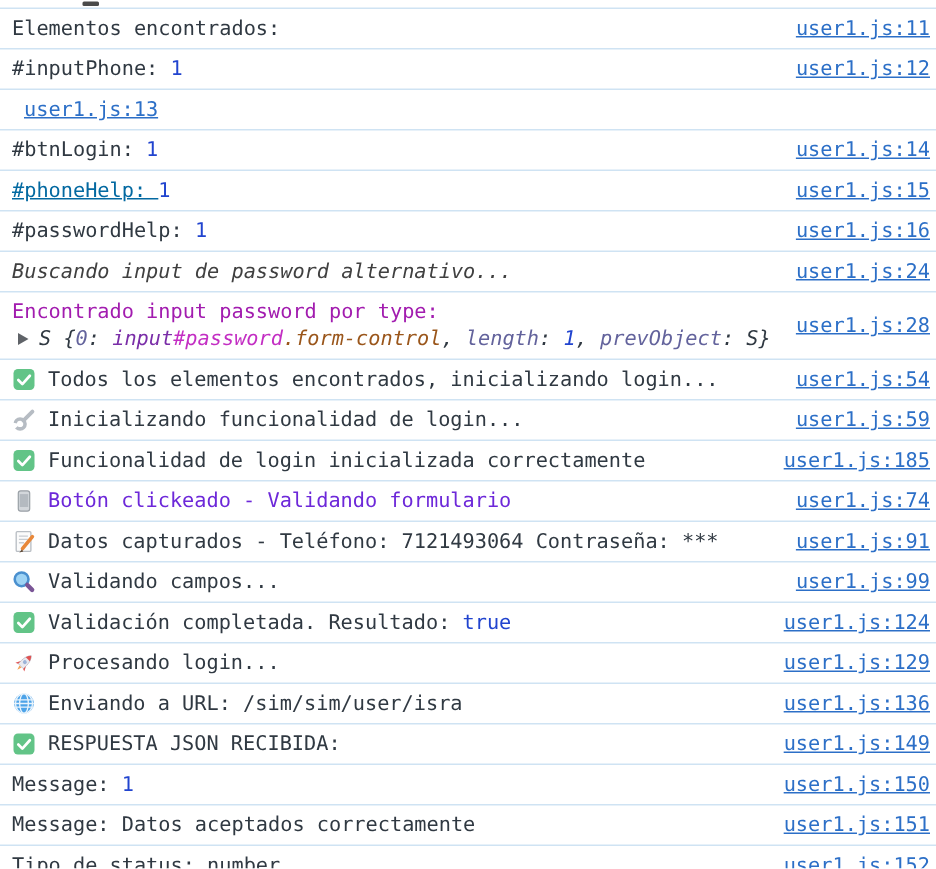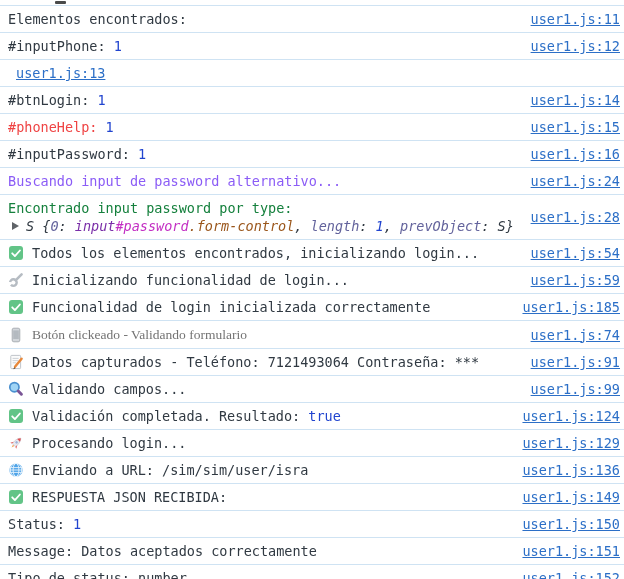--- a/index.html
+++ b/index.html
@@ -68,45 +68,45 @@
 
     <div class="msgwrap">
       <div class="msgline"><span style="color: rgb(48, 57, 66);">#btnLogin: </span><span style="color: rgb(33, 68, 207);">1</span></div>
 
     </div>
     <a class="link">user1.js:14</a>
   </div>
       <div class="row">
 
     <div class="msgwrap">
-      <div class="msgline"><span style="color: #ef4444;">#phoneHelp: </span><span style="color: rgb(33, 68, 207);">1</span></div>
+      <div class="msgline"><span style="color: #0369a1; text-decoration: underline;">#phoneHelp: </span><span style="color: rgb(33, 68, 207);">1</span></div>
 
     </div>
     <a class="link">user1.js:15</a>
   </div>
       <div class="row">
 
     <div class="msgwrap">
-      <div class="msgline"><span style="color: rgb(48, 57, 66);">#inputPassword: </span><span style="color: rgb(33, 68, 207);">1</span></div>
+      <div class="msgline"><span style="color: rgb(48, 57, 66);">#passwordHelp: </span><span style="color: rgb(33, 68, 207);">1</span></div>
 
     </div>
     <a class="link">user1.js:16</a>
   </div>
       <div class="row">
 
     <div class="msgwrap">
-      <div class="msgline"><span style="color: #8b5cf6;">Buscando input de password alternativo...</span></div>
+      <div class="msgline"><span style="color: #404040; font-style: italic;">Buscando input de password alternativo...</span></div>
 
     </div>
     <a class="link">user1.js:24</a>
   </div>
       <div class="row">
 
     <div class="msgwrap">
-      <div class="msgline"><span style="color: #15803d;">Encontrado input password por type:</span></div>
+      <div class="msgline"><span style="color: #a21caf;">Encontrado input password por type:</span></div>
       <div class="preview">
         <span class="tri"></span>
         <span class="preview-text"><span style="color: rgb(48, 57, 66);">S </span><span style="color: rgb(48, 57, 66);">{</span><span style="color: rgb(99, 99, 156);">0</span><span style="color: rgb(48, 57, 66);">: </span><span style="color: rgb(122, 46, 168);">input</span><span style="color: rgb(195, 46, 195);">#password</span><span style="color: rgb(154, 86, 27);">.form-control</span><span style="color: rgb(48, 57, 66);">, </span><span style="color: rgb(99, 99, 156);">length</span><span style="color: rgb(48, 57, 66);">: </span><span style="color: rgb(33, 68, 207);">1</span><span style="color: rgb(48, 57, 66);">, </span><span style="color: rgb(99, 99, 156);">prevObject</span><span style="color: rgb(48, 57, 66);">: </span><span style="color: rgb(48, 57, 66);">S</span><span style="color: rgb(48, 57, 66);">}</span></span>
       </div>
     </div>
     <a class="link">user1.js:28</a>
   </div>
       <div class="row">
     <span class="icon">
           <svg width="16" height="16" viewBox="0 0 16 16">
@@ -148,21 +148,21 @@
     <a class="link">user1.js:185</a>
   </div>
       <div class="row">
     <span class="icon">
           <svg width="16" height="16" viewBox="0 0 16 16">
             <rect x="4.2" y="1.2" width="7.6" height="13.6" rx="1.6" fill="#d3d7db" stroke="#9aa0a6" stroke-width="0.8"></rect>
             <rect x="5.2" y="3.4" width="5.6" height="8.6" fill="#b4bac0"></rect>
           </svg>
         </span>
     <div class="msgwrap">
-      <div class="msgline"><span style="color: #737373; font-family: Liberation Serif, serif;">Botón clickeado - Validando formulario</span></div>
+      <div class="msgline"><span style="color: #6d28d9;">Botón clickeado - Validando formulario</span></div>
 
     </div>
     <a class="link">user1.js:74</a>
   </div>
       <div class="row">
     <span class="icon">
           <svg width="16" height="16" viewBox="0 0 16 16">
             <rect x="2.8" y="1.4" width="9.8" height="13.2" rx="0.8" fill="#fbfbfb" stroke="#b9bec4" stroke-width="0.9"></rect>
             <path d="M4.6 4.4h6M4.6 6.6h6M4.6 8.8h3.5" stroke="#c7ccd1" stroke-width="0.9"></path>
             <path d="M7 12.8 L13.6 4.8" stroke="#e8883a" stroke-width="2.4" stroke-linecap="round"></path>
@@ -246,21 +246,21 @@
         </span>
     <div class="msgwrap">
       <div class="msgline"><span style="color: rgb(48, 57, 66);">RESPUESTA JSON RECIBIDA:</span></div>
 
     </div>
     <a class="link">user1.js:149</a>
   </div>
       <div class="row">
 
     <div class="msgwrap">
-      <div class="msgline"><span style="color: rgb(48, 57, 66);">Status: </span><span style="color: rgb(33, 68, 207);">1</span></div>
+      <div class="msgline"><span style="color: rgb(48, 57, 66);">Message: </span><span style="color: rgb(33, 68, 207);">1</span></div>
 
     </div>
     <a class="link">user1.js:150</a>
   </div>
       <div class="row">
 
     <div class="msgwrap">
       <div class="msgline"><span style="color: rgb(48, 57, 66);">Message: Datos aceptados correctamente</span></div>
 
     </div>

